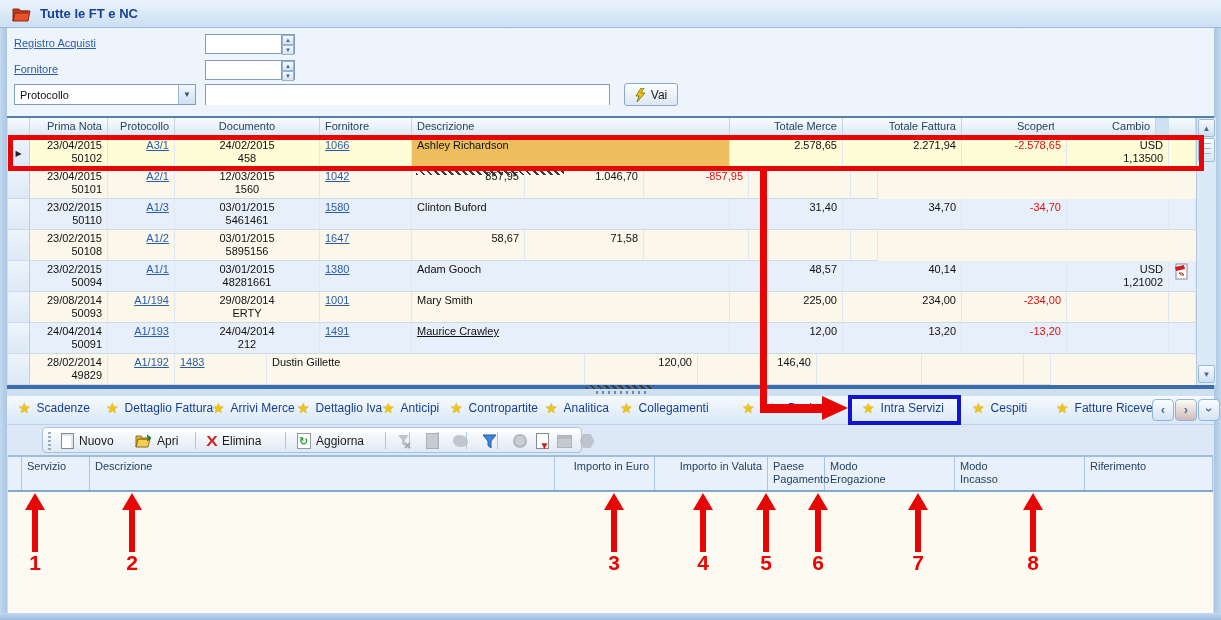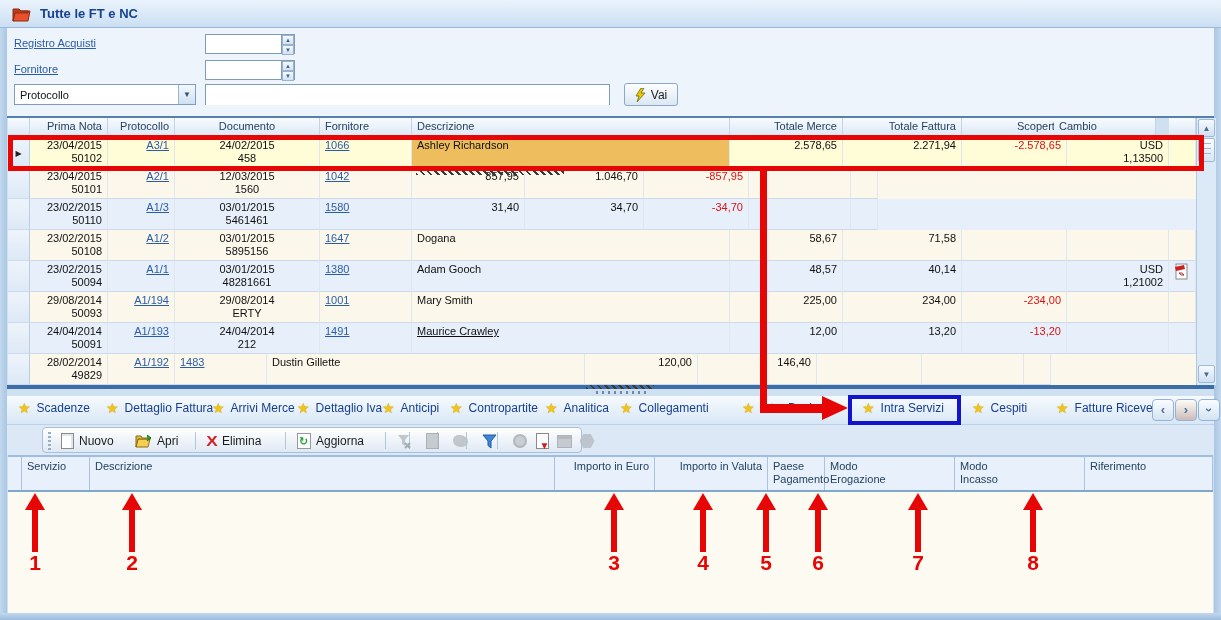--- a/index.html
+++ b/index.html
@@ -176,21 +176,21 @@
   <div class="abs" id="mg-header" style="left:8px;top:118px;width:1188px;height:19px;">
       <div class="hcell" style="left: 0px; width: 22px;"></div>
       <div class="hcell" style="left: 22px; width: 78px; text-align: right;">Prima Nota</div>
       <div class="hcell" style="left: 100px; width: 67px; text-align: right;">Protocollo</div>
       <div class="hcell" style="left: 167px; width: 145px; text-align: center;">Documento</div>
       <div class="hcell" style="left: 312px; width: 92px; text-align: left;">Fornitore</div>
       <div class="hcell" style="left: 404px; width: 318px; text-align: left;">Descrizione</div>
       <div class="hcell" style="left: 722px; width: 113px; text-align: right;">Totale Merce</div>
       <div class="hcell" style="left: 835px; width: 119px; text-align: right;">Totale Fattura</div>
       <div class="hcell" style="left: 954px; width: 105px; text-align: right;">Scoperto</div>
-      <div class="hcell" style="left: 1046px; width: 102px; ">Cambio</div>
+      <div class="hcell" style="left: 1046px; width: 102px; text-align: right;">Cambio</div>
       <div class="hcell" style="left: 1161px; width: 27px;"></div>
     </div>
   <div class="abs" id="mg-rows" style="left:8px;top:137px;width:1188px;height:248px;">
       <div class="grow tone-selected" style="top: 0px;">
         <div class="cell ind" style="width: 22px;">▶</div>
         <div class="cell r" style="width: 78px;">
           <span class="ln">23/04/2015</span>
           <span class="ln">50102</span>
         </div>
         <div class="cell r" style="width: 67px;"><a class="gl">A3/1</a></div>
@@ -232,39 +232,39 @@
         <div class="cell r" style="width: 78px;">
           <span class="ln">23/02/2015</span>
           <span class="ln">50110</span>
         </div>
         <div class="cell r" style="width: 67px;"><a class="gl">A1/3</a></div>
         <div class="cell c" style="width: 145px;">
           <span class="ln">03/01/2015</span>
           <span class="ln">5461461</span>
         </div>
         <div class="cell" style="width: 92px;"><a class="gl">1580</a></div>
+        <div class="cell" style="width: 318px;">Clinton Buford</div>
         <div class="cell r" style="width: 113px;">31,40</div>
         <div class="cell r" style="width: 119px;">34,70</div>
         <div class="cell r neg" style="width: 105px;">-34,70</div>
         <div class="cell" style="width: 102px;"></div>
         <div class="cell" style="width: 27px;"></div>
       </div>
       <div class="grow tone-cream" style="top: 93px;">
         <div class="cell ind" style="width: 22px;"></div>
         <div class="cell r" style="width: 78px;">
           <span class="ln">23/02/2015</span>
           <span class="ln">50108</span>
         </div>
         <div class="cell r" style="width: 67px;"><a class="gl">A1/2</a></div>
         <div class="cell c" style="width: 145px;">
           <span class="ln">03/01/2015</span>
           <span class="ln">5895156</span>
         </div>
         <div class="cell" style="width: 92px;"><a class="gl">1647</a></div>
-        <div class="cell" style="width: 318px;">Dogana</div>
         <div class="cell r" style="width: 113px;">58,67</div>
         <div class="cell r" style="width: 119px;">71,58</div>
         <div class="cell r neg" style="width: 105px;"></div>
         <div class="cell" style="width: 102px;"></div>
         <div class="cell" style="width: 27px;"></div>
       </div>
       <div class="grow tone-blue" style="top: 124px;">
         <div class="cell ind" style="width: 22px;"></div>
         <div class="cell r" style="width: 78px;">
           <span class="ln">23/02/2015</span>

